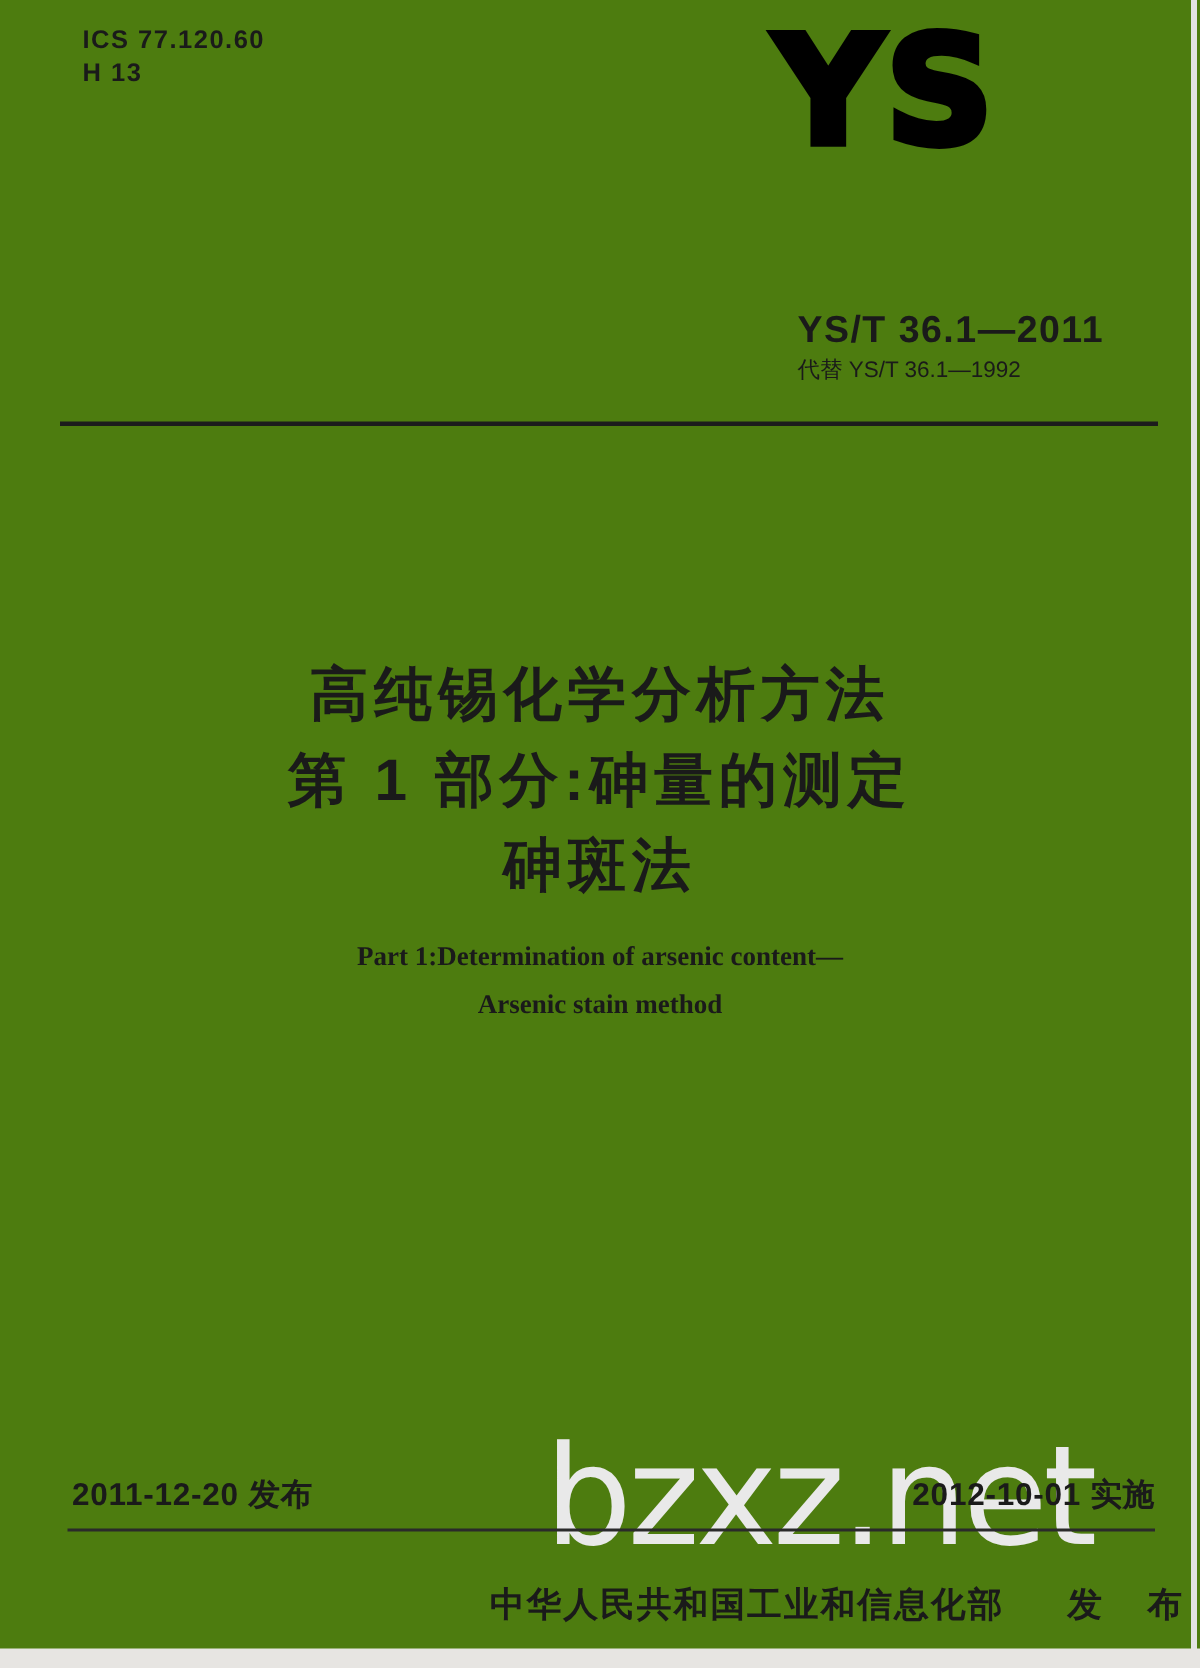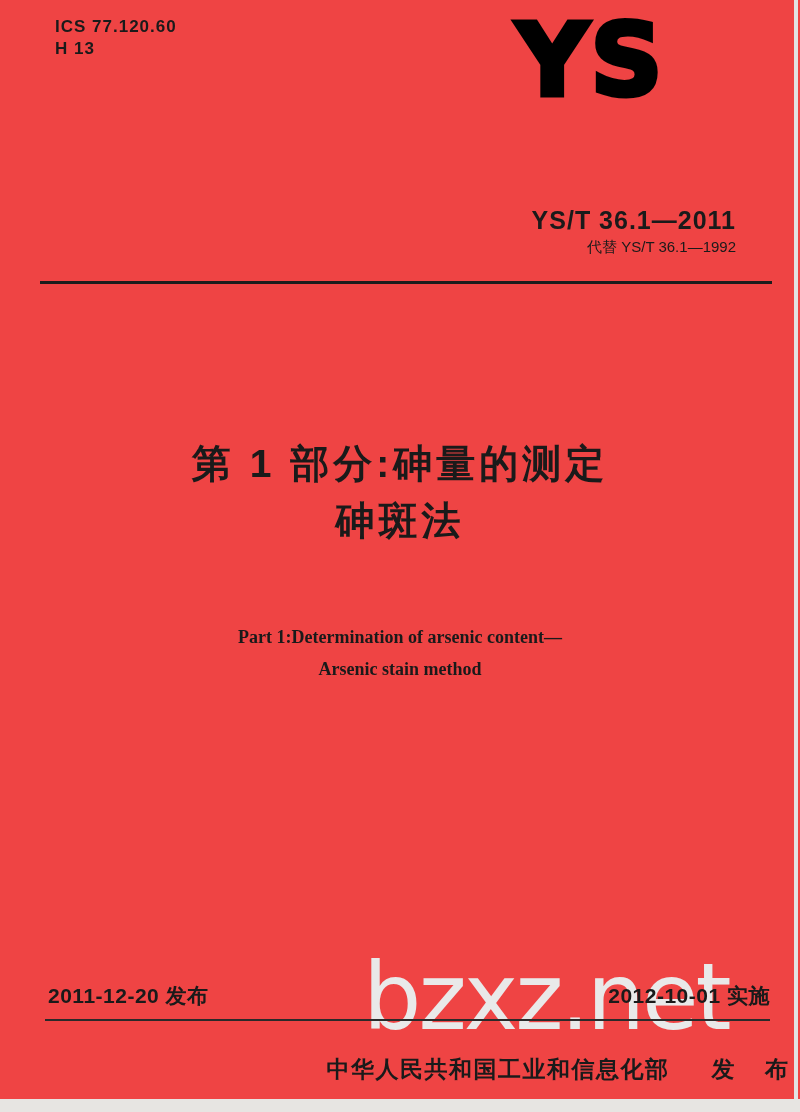--- a/index.html
+++ b/index.html
@@ -1,21 +1,21 @@
 <!DOCTYPE html>
 <html><head>
 <meta charset="utf-8">
 <style>
   * { margin:0; padding:0; box-sizing:border-box; }
   html,body { background:#ffffff; }
   .page {
     position:relative;
     width:800px; height:1112px;
     margin:0 auto;
-    background:#ef4444;
+    background:#4d7c0f;
     color:#1a1a1a;
     font-family:"Liberation Sans", sans-serif;
     overflow:hidden;
   }
   .right-scan-edge {
     position:absolute; top:0; right:2px; width:4px; height:100%;
     background:#e3e3e3;
   }
   .bottom-scan-band {
     position:absolute; left:0; right:0; bottom:0; height:13px;
@@ -34,21 +34,21 @@
     -webkit-text-stroke:5px #000;
   }
   .standard-title {
     position:absolute; top:134px; left:0; width:100%;
     text-align:center;
     font-size:44px; font-weight:bold; letter-spacing:2px;
     white-space:nowrap;
   }
   .code-block {
     position:absolute; right:64px; top:206px;
-    text-align:right; line-height:1.15;
+    text-align:left; line-height:1.15;
   }
   .standard-code { font-size:25px; font-weight:bold; letter-spacing:1px; }
   .replaces-note { font-size:15px; font-weight:normal; margin-top:3px; }
   .rule-top {
     position:absolute; left:40px; right:28px; top:281px; height:3px;
     background:#1c1c1c; z-index:2;
   }
   .title-zh {
     position:absolute; top:435px; left:0; width:100%;
     text-align:center; font-weight:bold;
@@ -102,20 +102,21 @@
 
 
   <div class="code-block">
     <div class="standard-code">YS/T 36.1—2011</div>
     <div class="replaces-note">代替 YS/T 36.1—1992</div>
   </div>
 
   <div class="rule-top"></div>
 
   <div class="title-zh">
+    <div>高纯锡化学分析方法</div>
     <div>第 1 部分:砷量的测定</div>
     <div>砷斑法</div>
   </div>
 
   <div class="title-en">
     <div>Part 1:Determination of arsenic content—</div>
     <div>Arsenic stain method</div>
   </div>
 
   <div class="watermark">bzxz.net</div>

